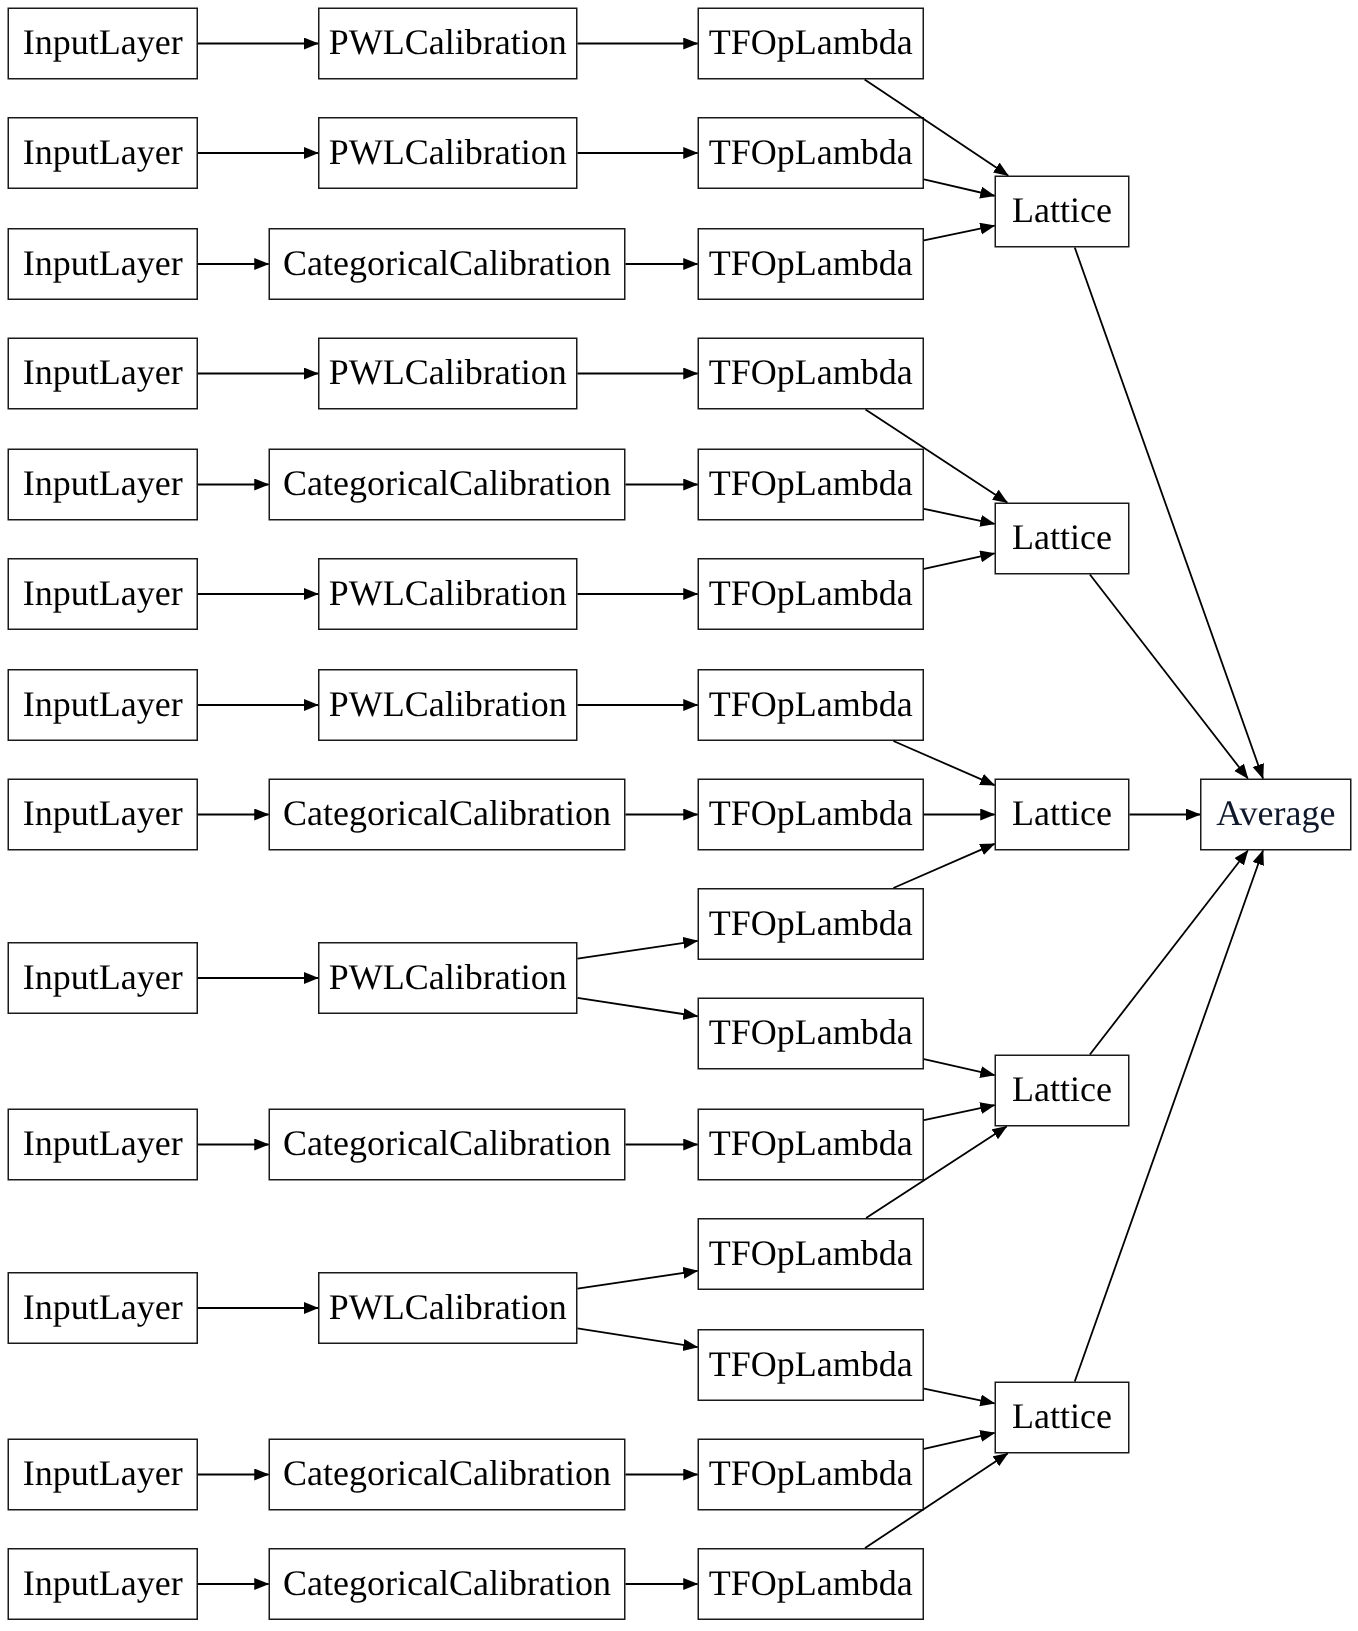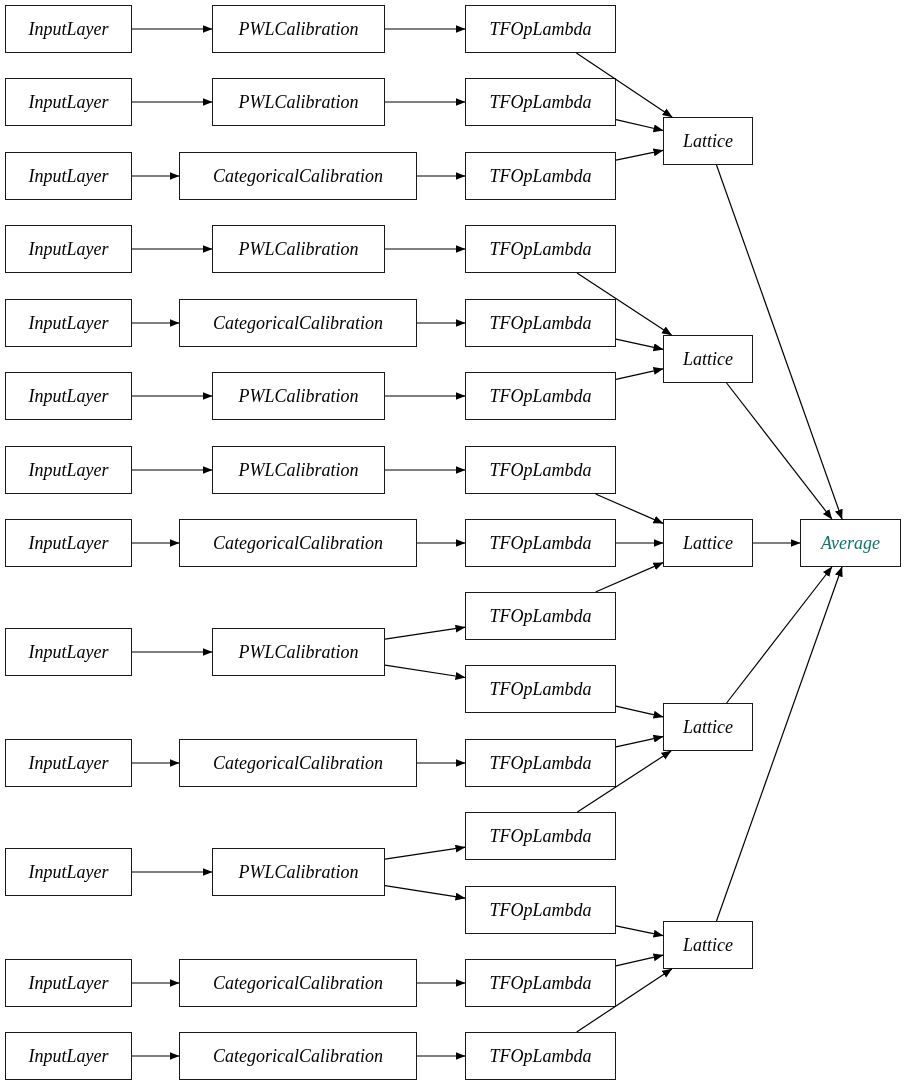--- a/index.html
+++ b/index.html
@@ -20,25 +20,24 @@
     z-index: 2;
   }
   .node {
     position: absolute;
     box-sizing: border-box;
     background: #ffffff;
     border: 1px solid #1a1a1a;
     display: flex;
     align-items: center;
     justify-content: center;
-    font-size: 18px;
+    font-size: 24px;
     color: #000000;
     white-space: nowrap;
     z-index: 1;
-    font-style: italic;
   }
 </style>
 </head>
 <body>
 
 <div id="canvas">
 
   <svg id="edge-layer" viewBox="0 0 905 1087" xmlns="http://www.w3.org/2000/svg">
     <defs>
       <marker id="arrow" markerUnits="userSpaceOnUse" markerWidth="12" markerHeight="9" refX="9.5" refY="4" orient="auto">
@@ -140,15 +139,15 @@
   <div class="node" style="left: 465px; top: 886px; width: 151px; height: 48px; background: rgb(255, 255, 255); border-color: rgb(26, 26, 26); color: rgb(0, 0, 0);">TFOpLambda</div>
   <div class="node" style="left: 465px; top: 959px; width: 151px; height: 48px; background: rgb(255, 255, 255); border-color: rgb(26, 26, 26); color: rgb(0, 0, 0);">TFOpLambda</div>
   <div class="node" style="left: 465px; top: 1032px; width: 151px; height: 48px; background: rgb(255, 255, 255); border-color: rgb(26, 26, 26); color: rgb(0, 0, 0);">TFOpLambda</div>
 
   <div class="node" style="left: 663px; top: 117px; width: 90px; height: 48px; background: rgb(255, 255, 255); border-color: rgb(26, 26, 26); color: rgb(0, 0, 0);">Lattice</div>
   <div class="node" style="left: 663px; top: 335px; width: 90px; height: 48px; background: rgb(255, 255, 255); border-color: rgb(26, 26, 26); color: rgb(0, 0, 0);">Lattice</div>
   <div class="node" style="left: 663px; top: 519px; width: 90px; height: 48px; background: rgb(255, 255, 255); border-color: rgb(26, 26, 26); color: rgb(0, 0, 0);">Lattice</div>
   <div class="node" style="left: 663px; top: 703px; width: 90px; height: 48px; background: rgb(255, 255, 255); border-color: rgb(26, 26, 26); color: rgb(0, 0, 0);">Lattice</div>
   <div class="node" style="left: 663px; top: 921px; width: 90px; height: 48px; background: rgb(255, 255, 255); border-color: rgb(26, 26, 26); color: rgb(0, 0, 0);">Lattice</div>
 
-  <div class="node" style="left: 800px; top: 519px; width: 101px; height: 48px; background: rgb(255, 255, 255); border-color: rgb(26, 26, 26); color: #0f766e;">Average</div>
+  <div class="node" style="left: 800px; top: 519px; width: 101px; height: 48px; background: rgb(255, 255, 255); border-color: rgb(26, 26, 26); color: #0f172a;">Average</div>
 
 </div>
 
 </body></html>

